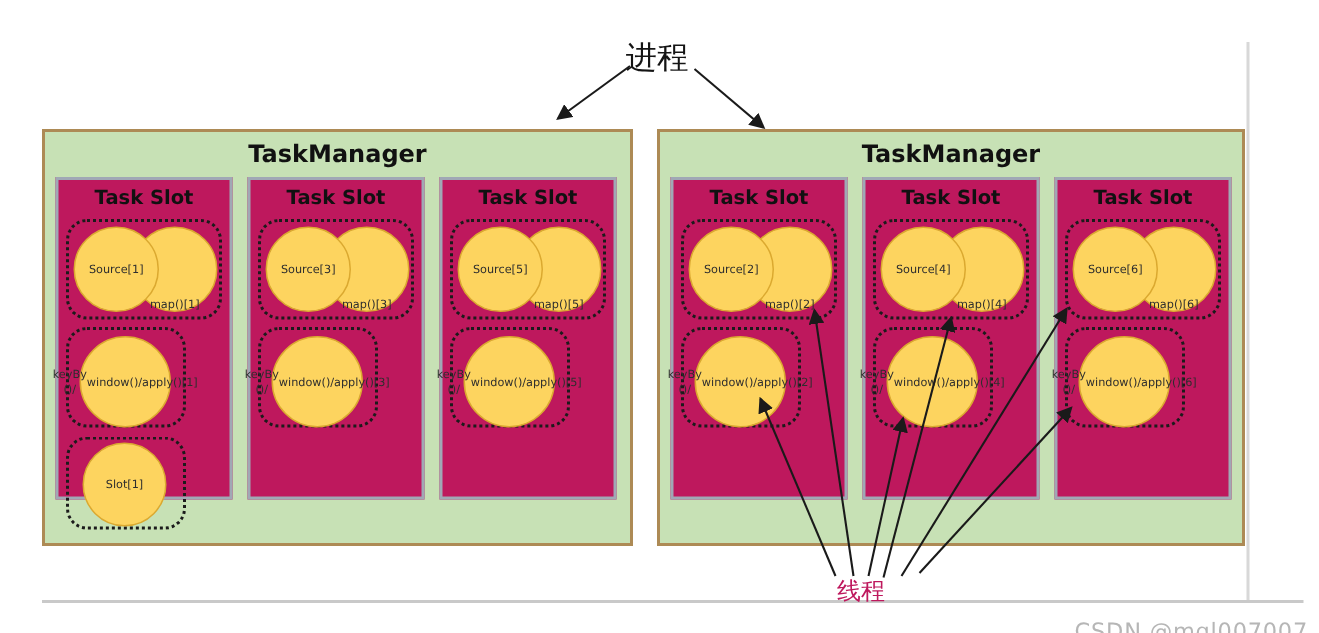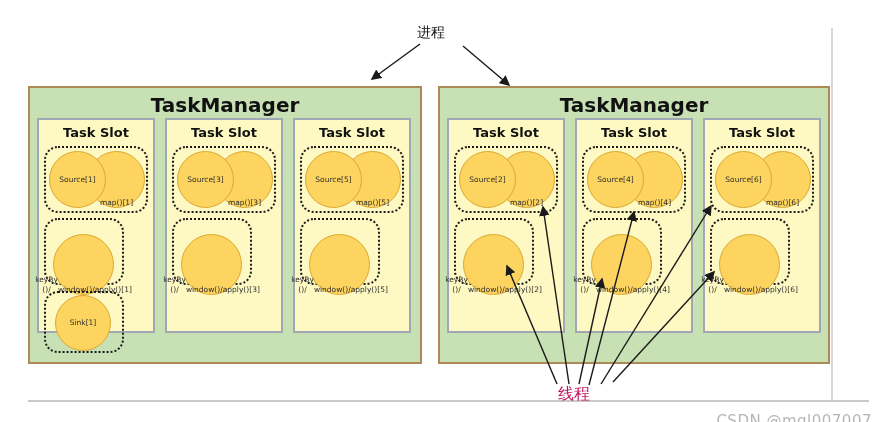--- a/index.html
+++ b/index.html
@@ -6,43 +6,43 @@
   #stage{
     position:relative;width:879px;height:422px;background:#ffffff;overflow:hidden;
     font-family:"DejaVu Sans","Liberation Sans",sans-serif;color:#1a1a1a;
   }
   .tm{
     position:absolute;top:86px;height:278px;background:#c7e1b5;
     border:2px solid #ad8a55;box-sizing:border-box;
   }
   #tm-0{left:28px;width:394px;}
   #tm-1{left:438px;width:392px;}
-  .tm-title{text-align:center;font-weight:700;font-size:20px;padding-top:5px;color:#111;}
+  .tm-title{text-align:center;font-weight:700;font-size:16px;padding-top:5px;color:#111;}
   .slot{
-    position:absolute;top:30px;width:118px;height:215px;background:#fef9c3;
+    position:absolute;top:30px;width:118px;height:215px;background:#be185d;
     border:2px solid #a0a8b5;box-sizing:border-box;
   }
   .slot-0{left:7px}.slot-1{left:135px}.slot-2{left:263px}
   .slot-title{text-align:center;font-weight:700;font-size:13px;margin-top:5px;color:#111;}
   .dotted{
     position:absolute;border:2px dotted #1b1b1b;border-radius:14px;box-sizing:border-box;
   }
   .pair-box{left:5px;top:26px;width:104px;height:67px;}
   .key-box{left:5px;top:98px;width:80px;height:67px;}
   .sink-box{left:5px;top:171px;width:80px;height:62px;}
   .circle{
     position:absolute;border-radius:50%;background:#fdd45f;border:1px solid #dba930;
     display:flex;flex-direction:row;align-items:center;justify-content:center;
     text-align:center;font-size:7.5px;line-height:1.25;color:#2e2e2e;box-sizing:border-box;
   }
   .c-map{left:42px;top:3px;width:57px;height:57px;align-items:flex-end;}
   .c-source{left:3px;top:3px;width:57px;height:57px;}
-  .c-key{left:7px;top:14px;width:61px;height:61px;align-items:flex-end;}
+  .c-key{left:7px;top:4px;width:61px;height:61px;}
   .c-sink{left:9px;top:2px;width:56px;height:56px;}
-  #process-label{position:absolute;left:417px;top:24px;font-size:14px;color:#141414;}
+  #process-label{position:absolute;left:417px;top:24px;font-size:21px;color:#141414;}
   #thread-label{position:absolute;left:558px;top:384px;font-size:16px;color:#be185d;}
   #watermark{position:absolute;right:7px;top:412px;font-size:15px;color:#b6b6b6;letter-spacing:.5px;z-index:6;}
   #vguide{position:absolute;left:831px;top:28px;width:2px;height:373px;background:#d8d8d8;}
   #hguide{position:absolute;left:28px;top:400px;width:841px;height:2px;background:#c9c9c9;}
   #arrow-layer{position:absolute;left:0;top:0;width:879px;height:422px;pointer-events:none;z-index:5;}
 </style>
 </head>
 <body>
 
 <div id="stage">
@@ -67,21 +67,21 @@
           <div class="dotted key-box">
             <div class="circle c-key">
               <div>keyBy ()/</div>
               <div>window()/</div>
               <div>apply()</div>
               <div>[1]</div>
             </div>
           </div>
           <div class="dotted sink-box">
             <div class="circle c-sink">
-              <div>Sink</div>
+              <div>Slot</div>
               <div>[1]</div>
             </div>
           </div>
         </div>
         <div class="slot slot-1">
           <div class="slot-title">Task Slot</div>
           <div class="dotted pair-box">
             <div class="circle c-map">
               <div>map()</div>
               <div>[3]</div>

